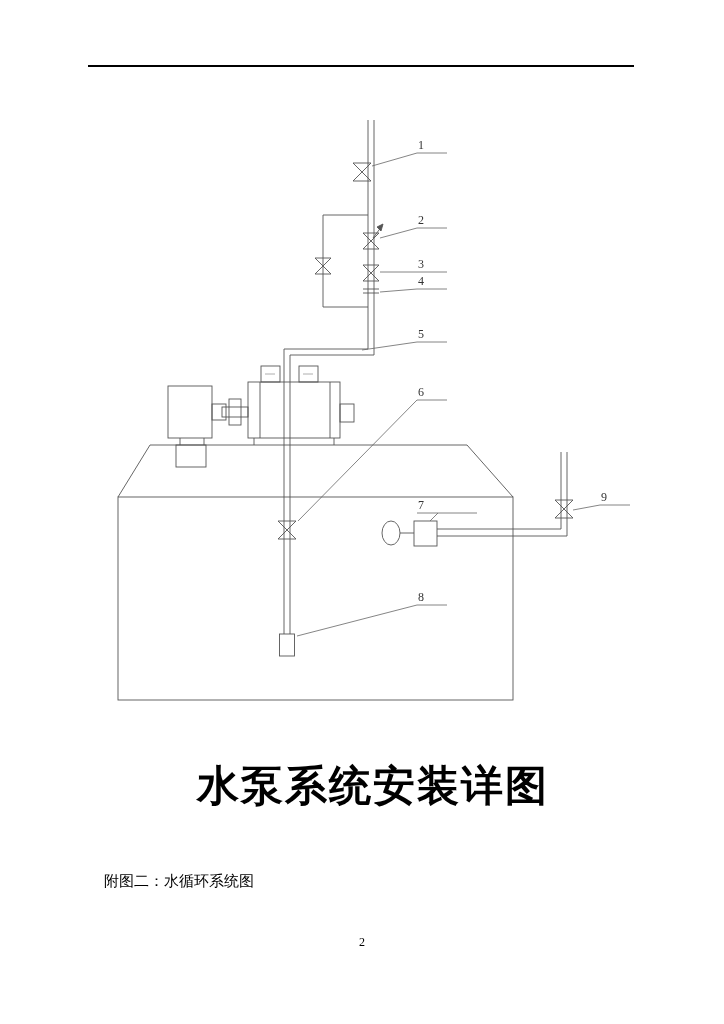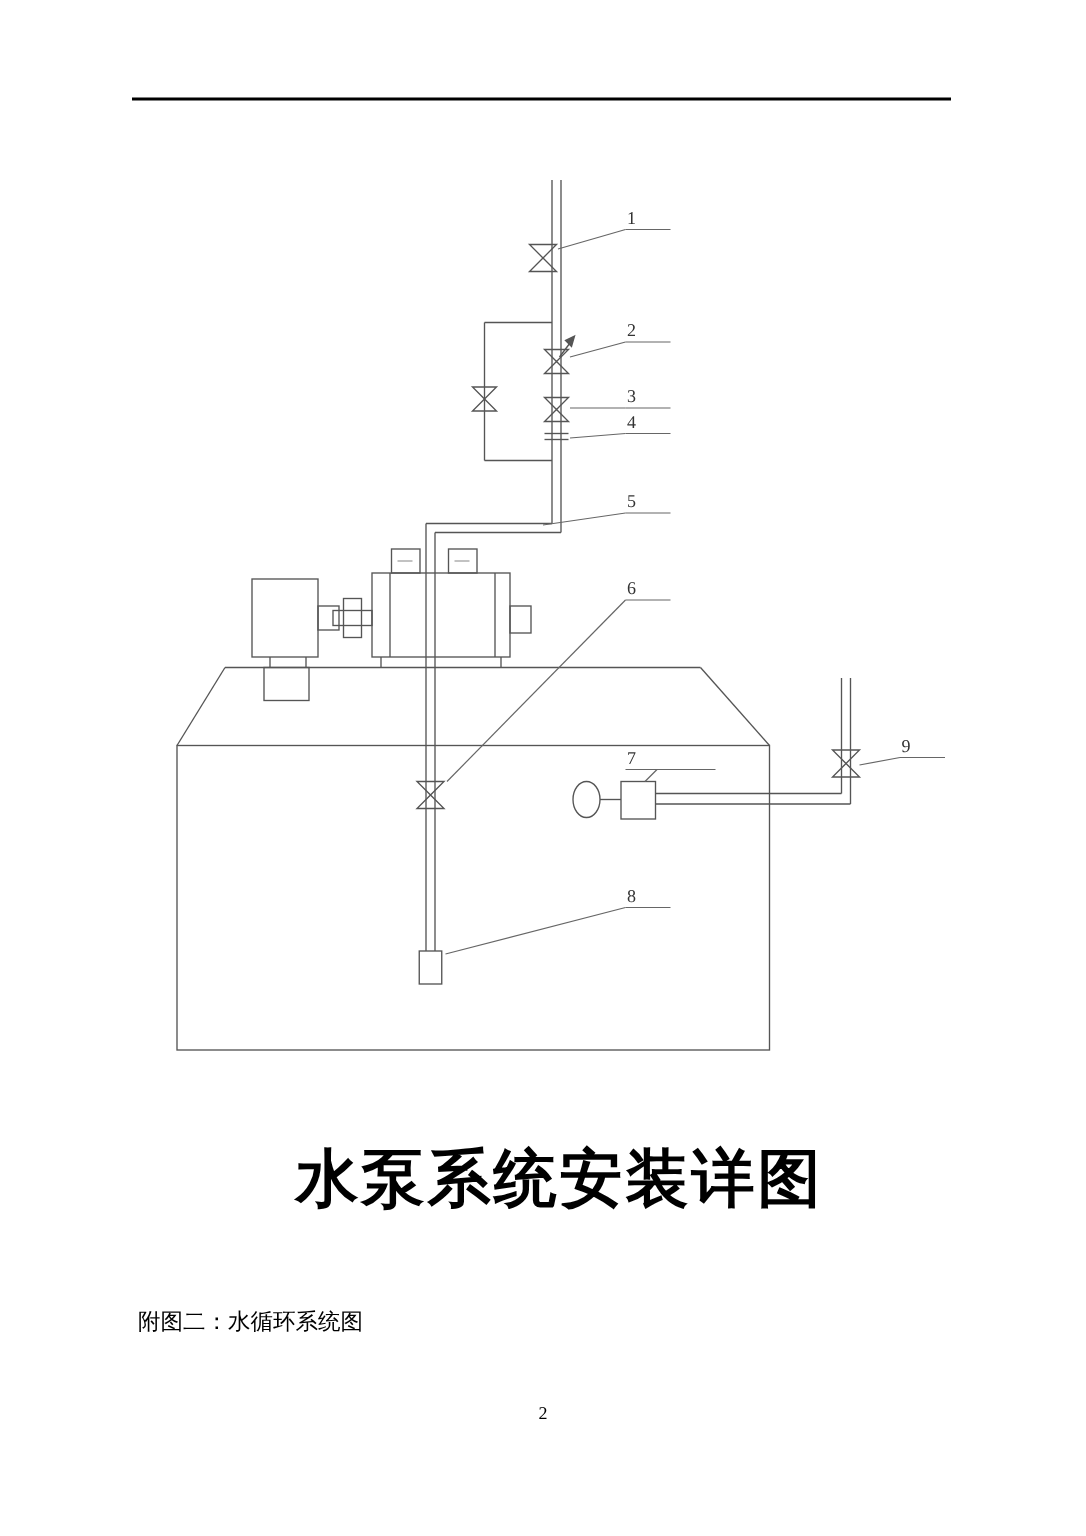--- a/index.html
+++ b/index.html
@@ -11,21 +11,21 @@
   .header-rule {
     position:absolute; left:88px; top:65px; width:546px; height:2px; background:#000;
   }
   .diagram-svg { position:absolute; left:0; top:0; }
   .doc-title {
     position:absolute; left:0; top:758px; width:724px; text-align:center;
     font-size:42px; font-weight:600; letter-spacing:2px;
     font-family:"Liberation Sans","DejaVu Sans",sans-serif; color:#000;padding-left:11px;
   }
   .doc-caption {
-    position:absolute; left:92px; top:872px; font-size:15px; color:#000;
+    position:absolute; left:104px; top:872px; font-size:15px; color:#000;
     font-family:"Liberation Serif","DejaVu Serif",serif;
   }
   .page-number {
     position:absolute; left:0; top:935px; width:724px; text-align:center;
     font-size:12px; color:#000;
   }
   .callout-label {
     font-family:"Liberation Serif","DejaVu Serif",serif;
     font-size:12px; fill:#333;
   }

